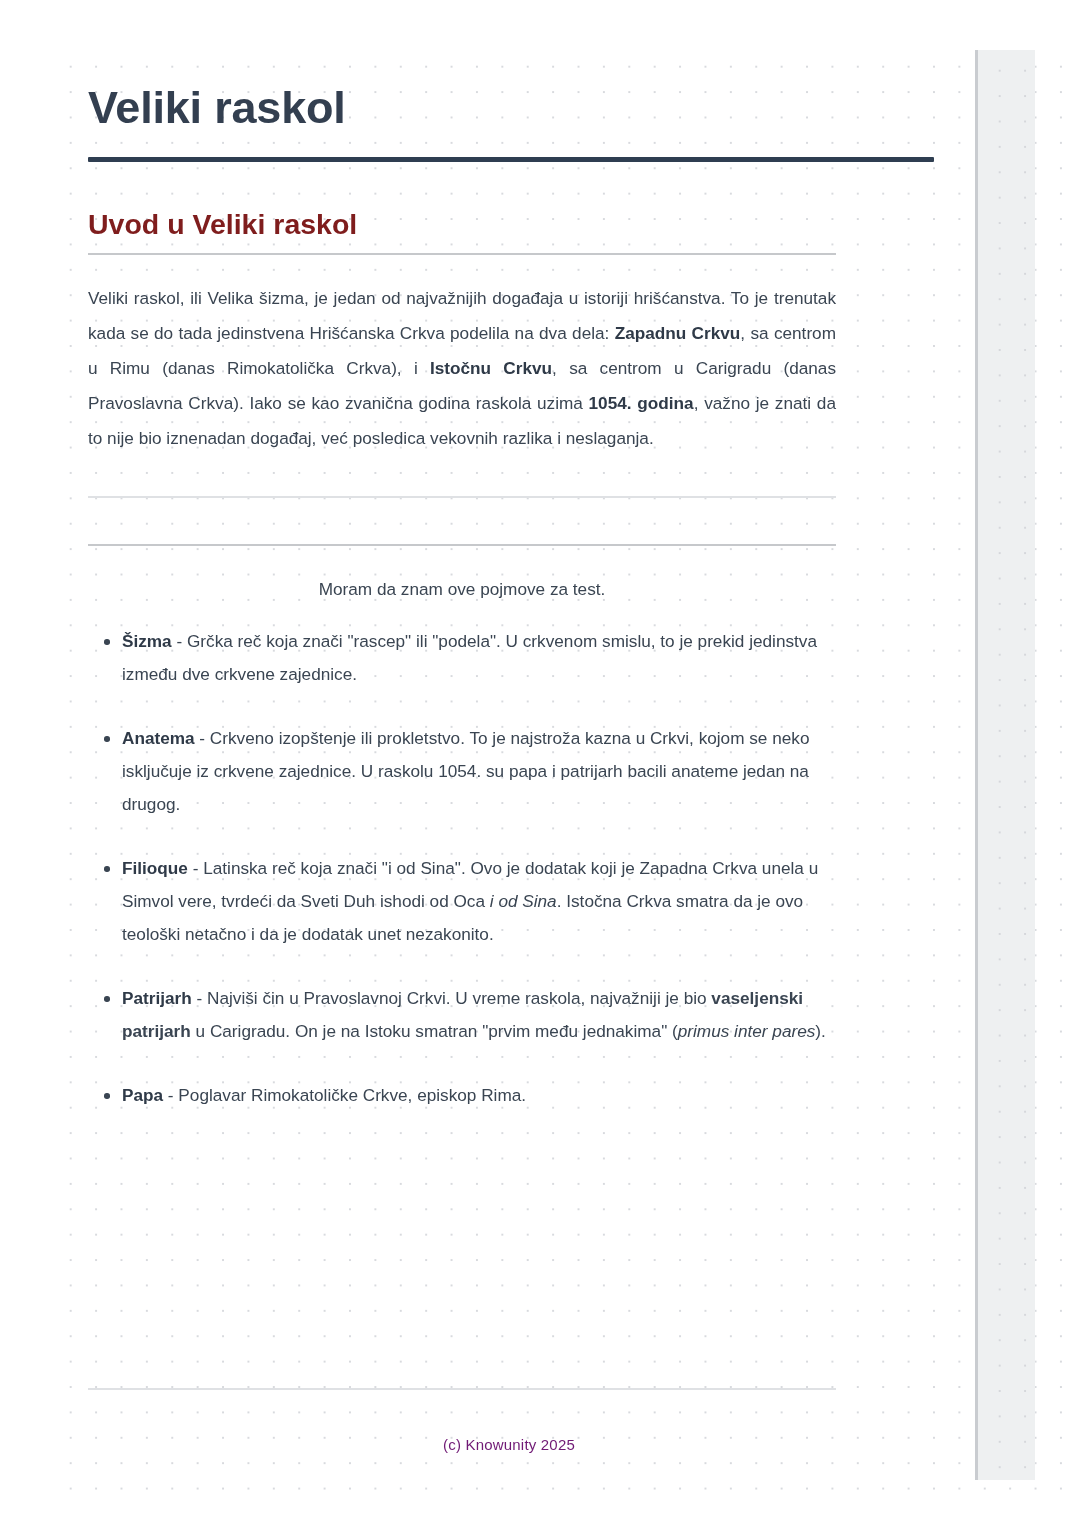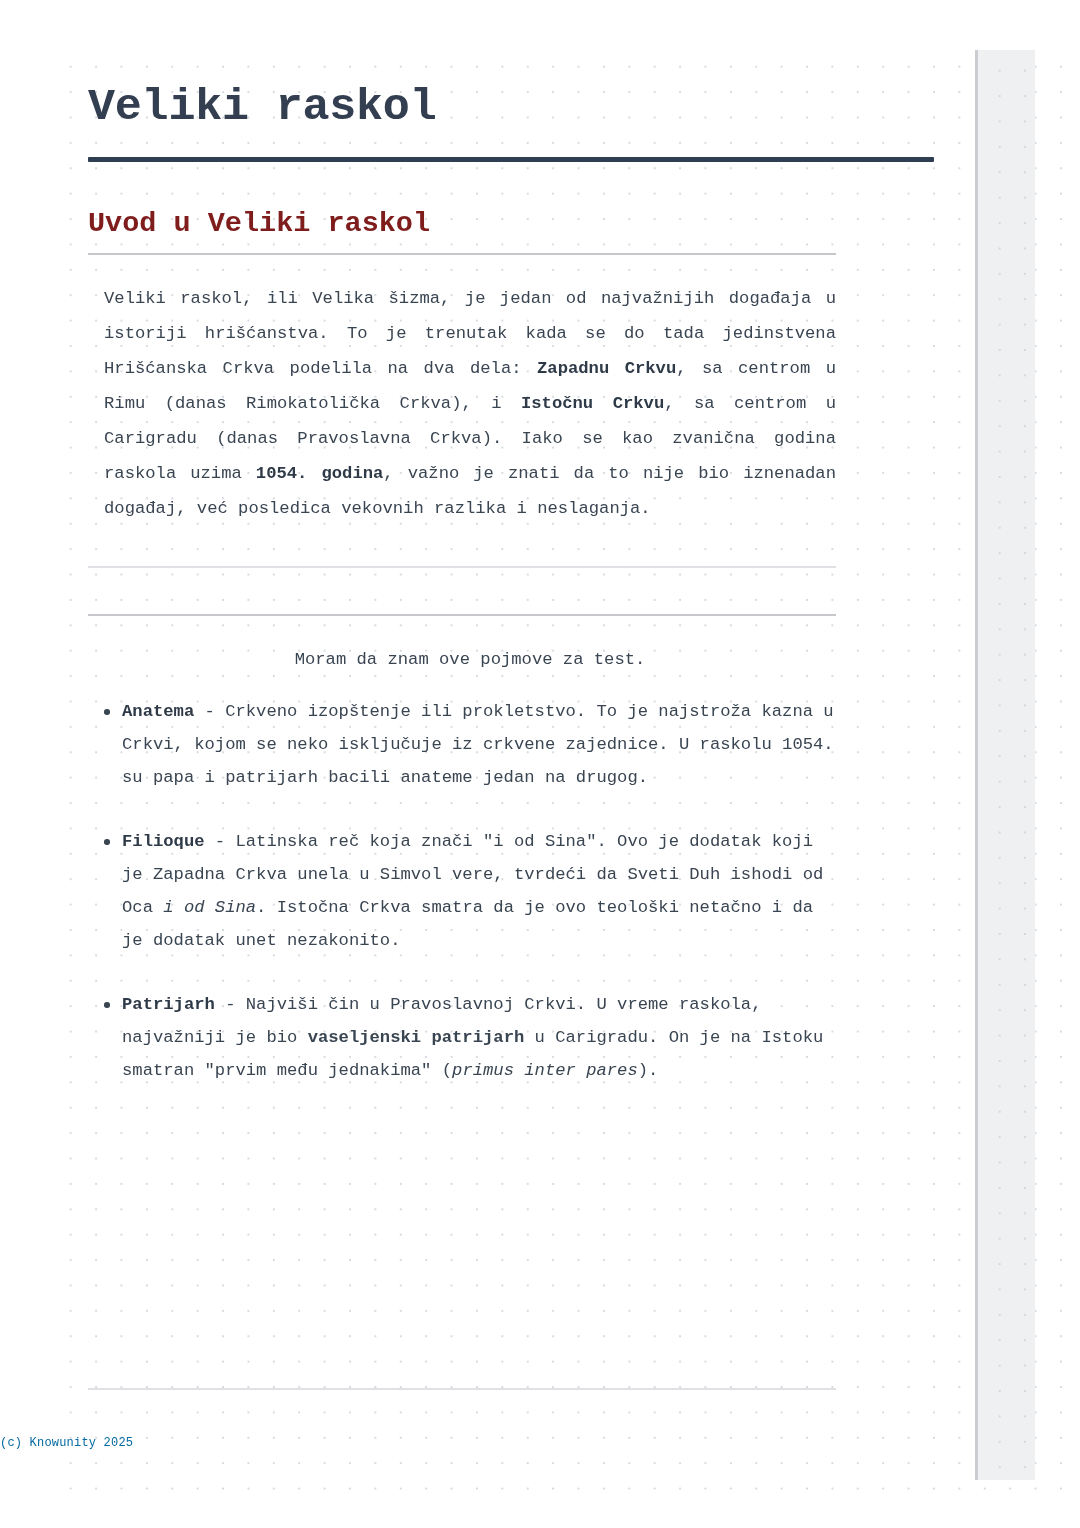--- a/index.html
+++ b/index.html
@@ -16,21 +16,20 @@
     overflow: hidden;
   }
 
   
   #page {
     position: relative;
     width: 1080px;
     height: 1528px;
     background-color: #ffffff;
     overflow: hidden;
-    font-family: Liberation Mono, monospace;
   }
 
   #dot-grid {
     position: absolute;
     left: 52px;
     top: 48px;
     right: 0;
     bottom: 28px;
     background-image: radial-gradient(#d8dade 1.1px, transparent 1.2px);
     background-size: 25.4px 25.4px;
@@ -92,21 +91,21 @@
     margin: 0;
   }
   .section-rule {
     margin-top: 12px;
     height: 2px;
     width: 748px;
     background: #c6c8cb;
   }
 
   .body-text {
-    margin: 26px 0 0 16px;
+    margin: 26px 0 0 0;
     font-size: 17.2px;
     line-height: 35px;
     color: #3a4552;
     text-align: justify;
     text-justify: inter-word;
   }
   .body-text.plain {
     text-align: center;
   }
   .body-text b, .term {
@@ -157,23 +156,23 @@
     top: 1388px;
     width: 748px;
     height: 2px;
     background: #dfe1e4;
   }
   #watermark {
     position: absolute;
     left: 0;
     top: 1436px;
     width: 1018px;
-    text-align: left;
-    font-size: 12px;
-    color: #0369a1;
+    text-align: center;
+    font-size: 15px;
+    color: #701a75;
     letter-spacing: 0.2px;
   }
 </style>
 </head>
 <body>
 
 <div id="page">
 
   <div id="dot-grid"></div>
 
@@ -192,23 +191,25 @@
       <p class="body-text"><span>Veliki raskol, ili Velika šizma, je jedan od najvažnijih događaja u istoriji hrišćanstva. To je trenutak kada se do tada jedinstvena Hrišćanska Crkva podelila na dva dela: </span><b>Zapadnu Crkvu</b><span>, sa centrom u Rimu (danas Rimokatolička Crkva), i </span><b>Istočnu Crkvu</b><span>, sa centrom u Carigradu (danas Pravoslavna Crkva). Iako se kao zvanična godina raskola uzima </span><b>1054. godina</b><span>, važno je znati da to nije bio iznenadan događaj, već posledica vekovnih razlika i neslaganja.</span></p>
     </div>
 
     <div class="divider-soft"></div>
 
     <div class="section">
       <div class="section-rule"></div>
       <p class="body-text plain">Moram da znam ove pojmove za test.</p>
 
       <ul class="terms">
+          <li><span class="term">Šizma</span><span><span> - Grčka reč koja znači "rascep" ili "podela". U crkvenom smislu, to je prekid jedinstva između dve crkvene zajednice.</span></span></li>
           <li><span class="term">Anatema</span><span><span> - Crkveno izopštenje ili prokletstvo. To je najstroža kazna u Crkvi, kojom se neko isključuje iz crkvene zajednice. U raskolu 1054. su papa i patrijarh bacili anateme jedan na drugog.</span></span></li>
           <li><span class="term">Filioque</span><span><span> - Latinska reč koja znači "i od Sina". Ovo je dodatak koji je Zapadna Crkva unela u Simvol vere, tvrdeći da Sveti Duh ishodi od Oca </span><i>i od Sina</i><span>. Istočna Crkva smatra da je ovo teološki netačno i da je dodatak unet nezakonito.</span></span></li>
           <li><span class="term">Patrijarh</span><span><span> - Najviši čin u Pravoslavnoj Crkvi. U vreme raskola, najvažniji je bio </span><b>vaseljenski patrijarh</b><span> u Carigradu. On je na Istoku smatran "prvim među jednakima" (</span><i>primus inter pares</i><span>).</span></span></li>
+          <li><span class="term">Papa</span><span><span> - Poglavar Rimokatoličke Crkve, episkop Rima.</span></span></li>
         </ul>
     </div>
 
   </div>
 
   <div id="footer-rule"></div>
   <div id="watermark">(c) Knowunity 2025</div>
 
 </div>
 

